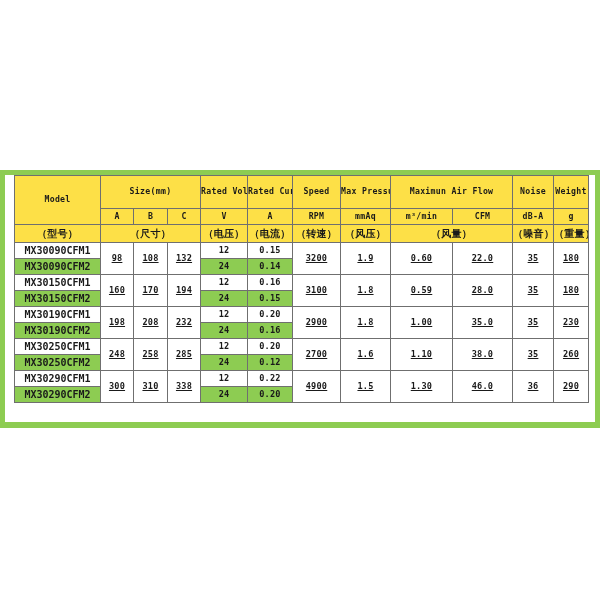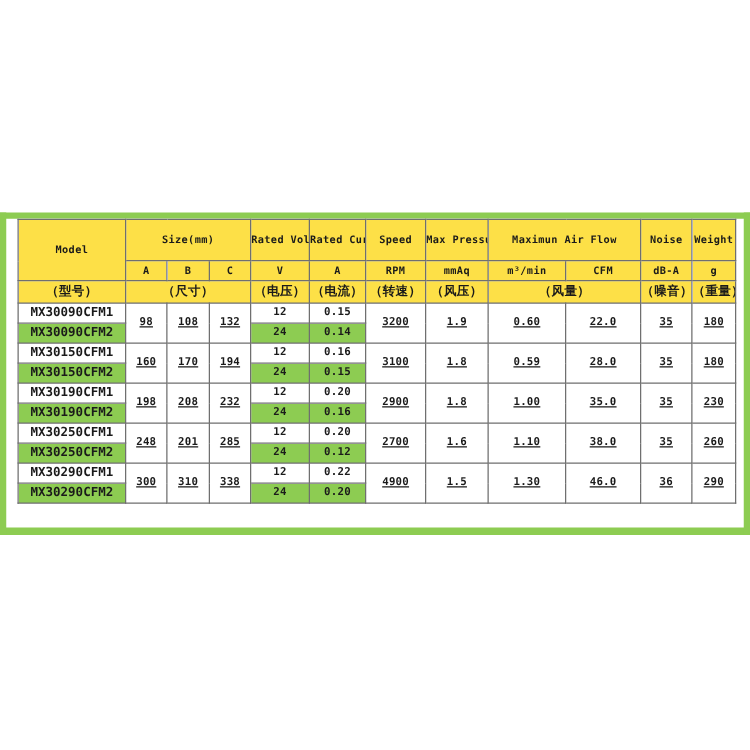--- a/index.html
+++ b/index.html
@@ -193,21 +193,21 @@
             <td class="cell span" rowspan="2">230</td>
           </tr>
           <tr>
             <td class="cell model green">MX30190CFM2</td>
             <td class="cell green">24</td>
             <td class="cell green">0.16</td>
           </tr>
           <tr class="row-sep">
             <td class="cell model">MX30250CFM1</td>
             <td class="cell span" rowspan="2">248</td>
-            <td class="cell span" rowspan="2">201</td>
+            <td class="cell span" rowspan="2">258</td>
             <td class="cell span" rowspan="2">285</td>
             <td class="cell">12</td>
             <td class="cell">0.20</td>
             <td class="cell span" rowspan="2">2700</td>
             <td class="cell span" rowspan="2">1.6</td>
             <td class="cell span" rowspan="2">1.10</td>
             <td class="cell span" rowspan="2">38.0</td>
             <td class="cell span" rowspan="2">35</td>
             <td class="cell span" rowspan="2">260</td>
           </tr>

